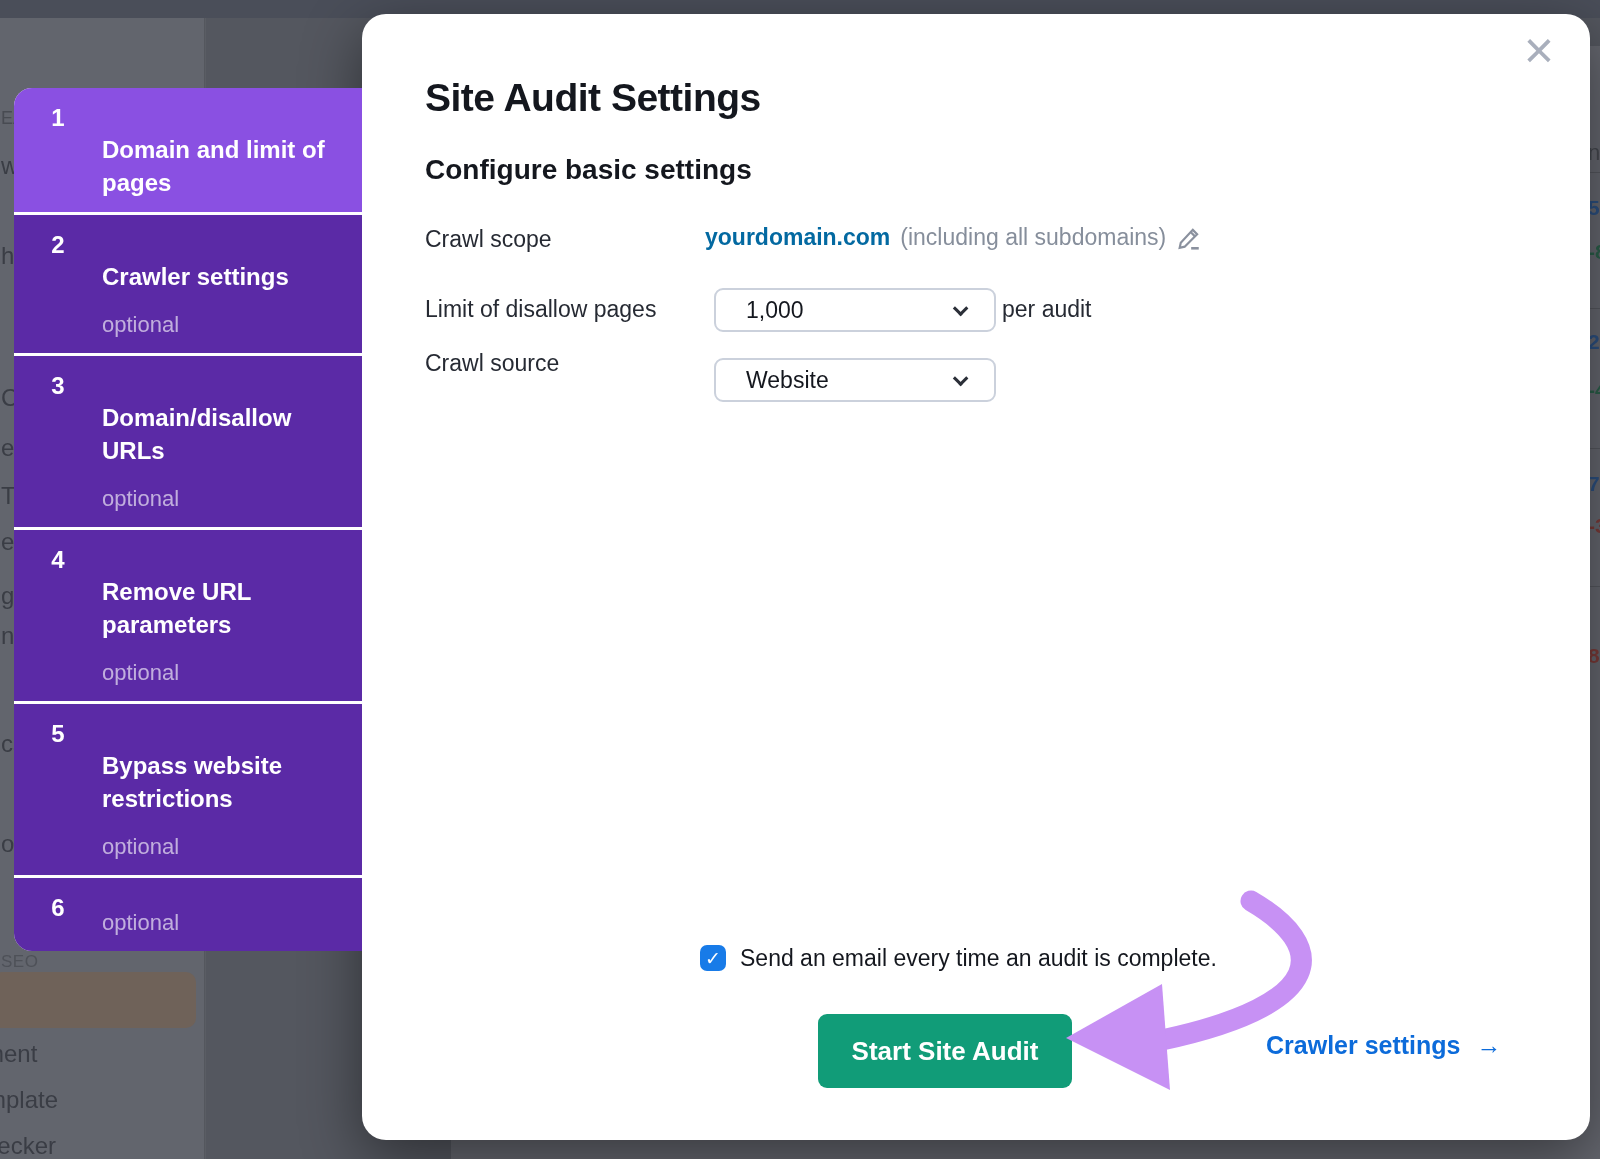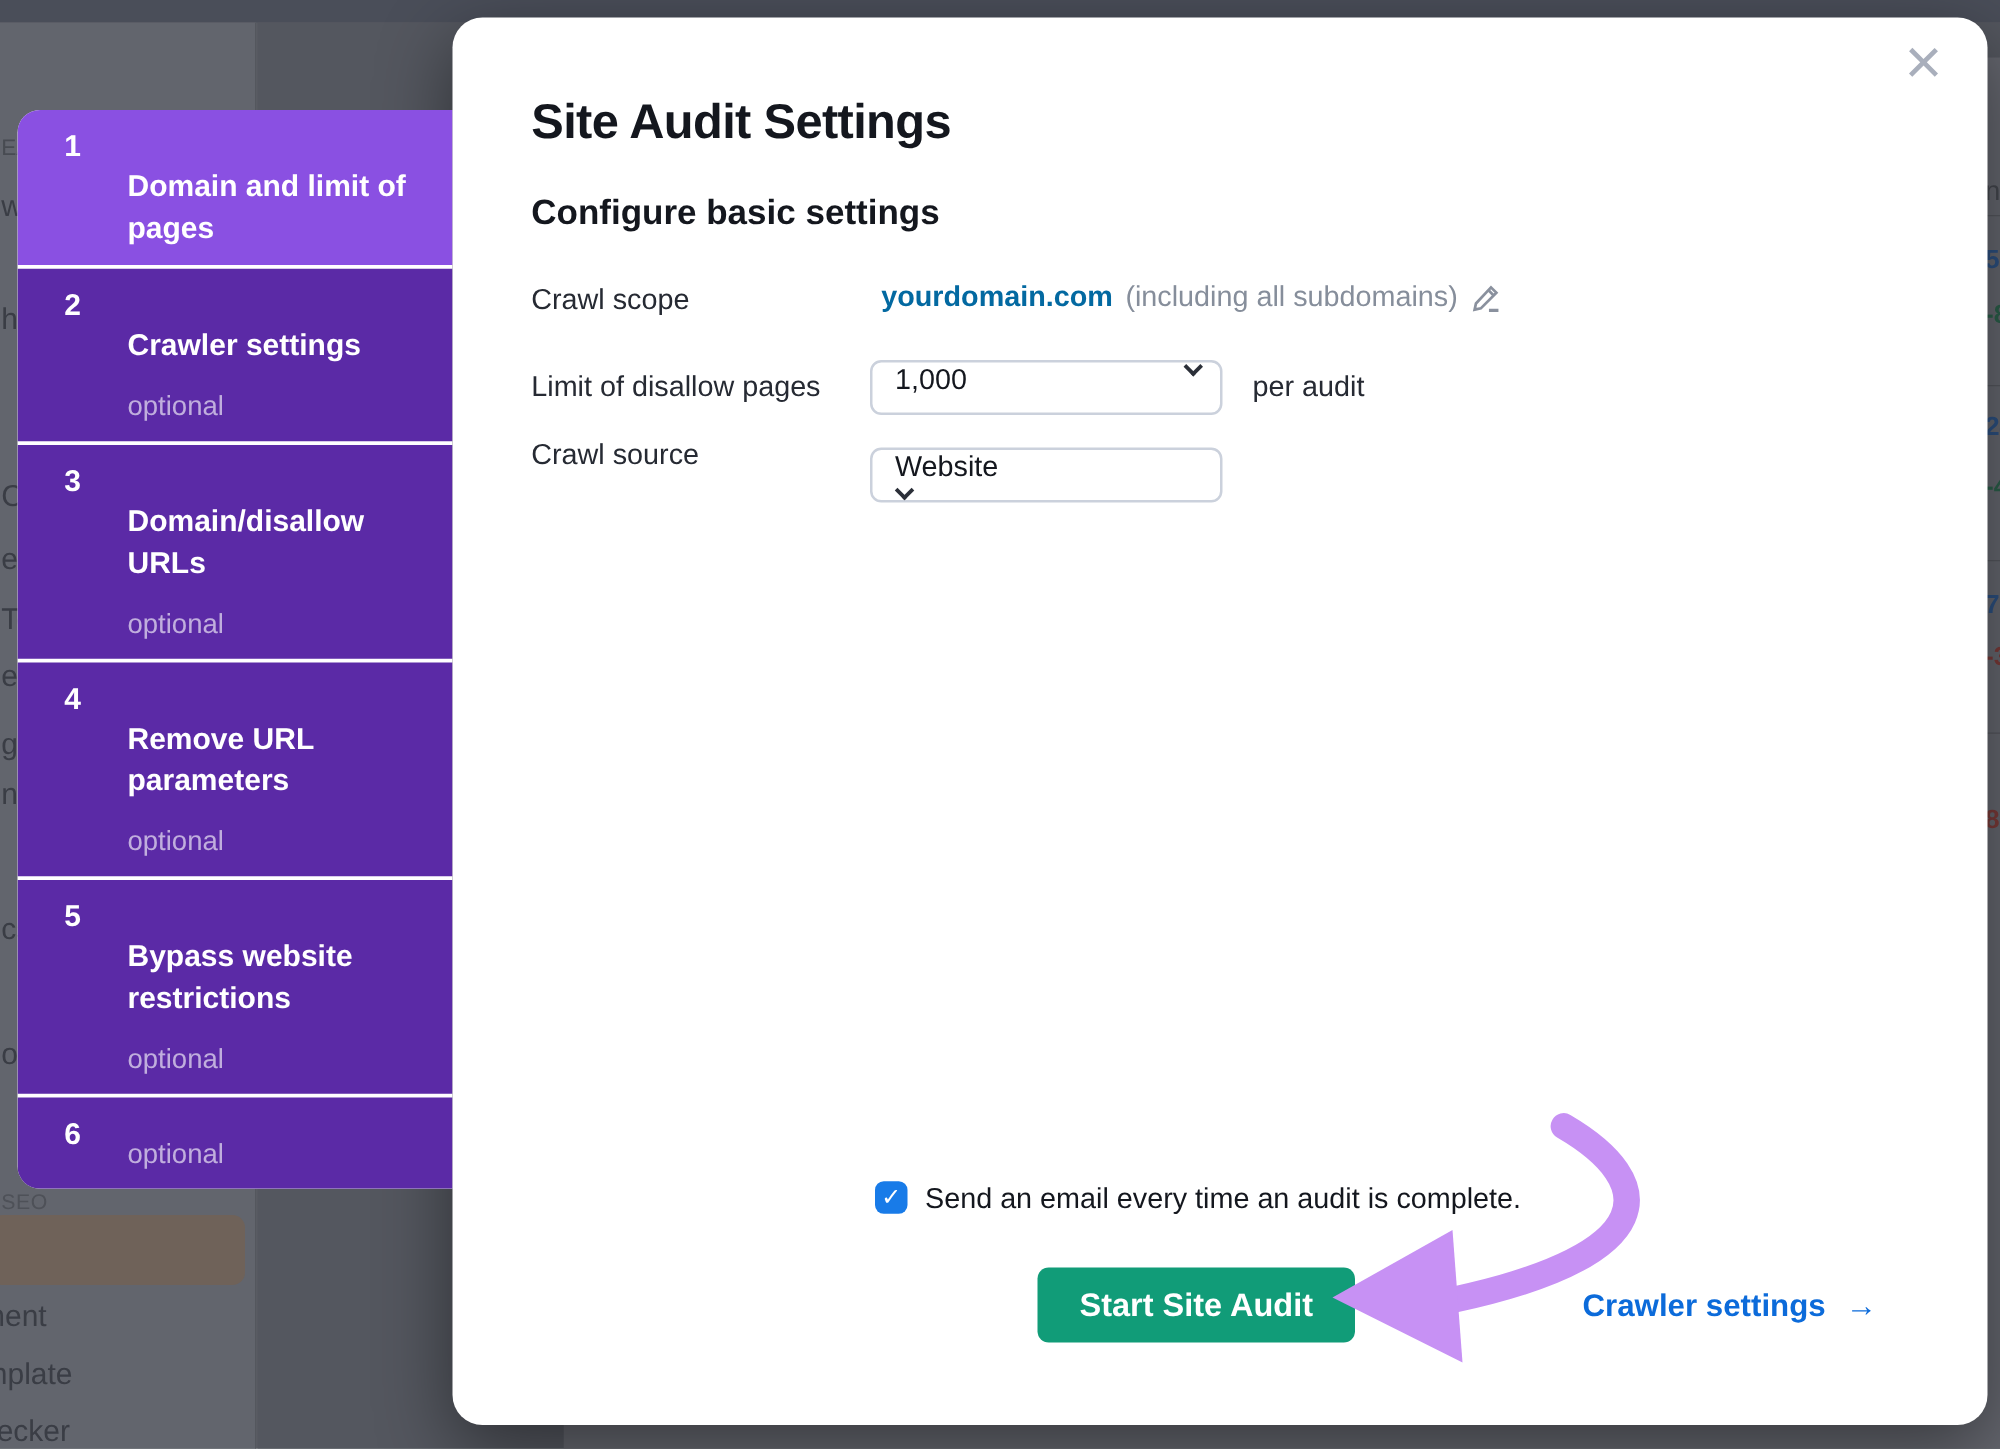--- a/index.html
+++ b/index.html
@@ -53,31 +53,31 @@
     box-shadow:0 18px 60px rgba(0,0,0,.45);
   }
   .modal-close { right:36px; top:10px; font-size:52px; font-weight:300; color:#A9AFBC; cursor:pointer; line-height:1; }
   .modal-title { left:63px; top:62px; font-size:39px; font-weight:bold; color:#14171E; letter-spacing:-.5px; }
   .modal-subtitle { left:63px; top:140px; font-size:28px; font-weight:bold; color:#14171E; }
   .field-label { left:63px; font-size:23px; color:#262A33; }
   .scope-value { left:343px; top:210px; font-size:23px; display:flex; align-items:center; gap:10px; }
   .scope-domain { color:#0369a1; font-weight:bold;text-align:center; }
   .scope-note { color:#868E9B; }
   .select {
-    left:334px; width:282px; height:44px; border:2px solid #CBD1DC; border-radius:9px;
-    display:flex; align-items:flex-start; padding:0 18px; cursor:pointer; background:#FFF;
+    left:352px; width:282px; height:44px; border:2px solid #CBD1DC; border-radius:9px;
+    display:flex; align-items:center; padding:0 30px; cursor:pointer; background:#FFF;
   }
   .select-value { flex:1; font-size:23px; color:#14171E; }
   .chevron { width:11px; height:11px; border-right:3px solid #2B2F38; border-bottom:3px solid #2B2F38; transform:rotate(45deg) translateY(-3px); }
   .per-audit { left:640px; top:282px; font-size:23px; color:#262A33; }
   .checkbox { left:338px; top:931px; width:26px; height:26px; background:#187BE8; border-radius:7px;
     display:flex; align-items:center; justify-content:center; cursor:pointer; }
   .checkbox .check { color:#FFF; font-size:19px; font-weight:bold; line-height:1; }
   .email-label { left:378px; top:931px; font-size:23px; color:#14171E; }
-  .start-btn { left:468px; top:1000px; width:254px; height:60px; background:#119C78; border:none; border-radius:9px;
+  .start-btn { left:456px; top:1000px; width:254px; height:74px; background:#119C78; border:none; border-radius:9px;
     color:#FFF; font-size:26px; font-weight:bold; font-family:inherit; cursor:pointer; }
   .crawler-link { left:904px; top:1017px; font-size:25px; font-weight:bold; color:#0C6BDA; cursor:pointer;
     display:flex; align-items:center; gap:16px; }
   .edit-icon { cursor:pointer; }
 
   
   .arrow-svg { left:0; top:0; width:1600px; height:1159px; z-index:40; pointer-events:none; }
 </style>
 </head>
 <body>
@@ -157,21 +157,21 @@
   </div>
 
   <span class="abs field-label" style="top:282px;">Limit of disallow pages</span>
   <div class="abs select" style="top:274px;">
     <span class="select-value">1,000</span>
     <span class="chevron"></span>
   </div>
   <span class="abs per-audit">per audit</span>
 
   <span class="abs field-label" style="top:336px;text-align:right;">Crawl source</span>
-  <div class="abs select" style="top:344px;flex-direction:column;">
+  <div class="abs select" style="top:344px;">
     <span class="select-value">Website</span>
     <span class="chevron"></span>
   </div>
 
   <div class="abs checkbox">
     <span class="check">✓</span>
   </div>
   <span class="abs email-label">Send an email every time an audit is complete.</span>
 
   <button class="abs start-btn">Start Site Audit</button>

